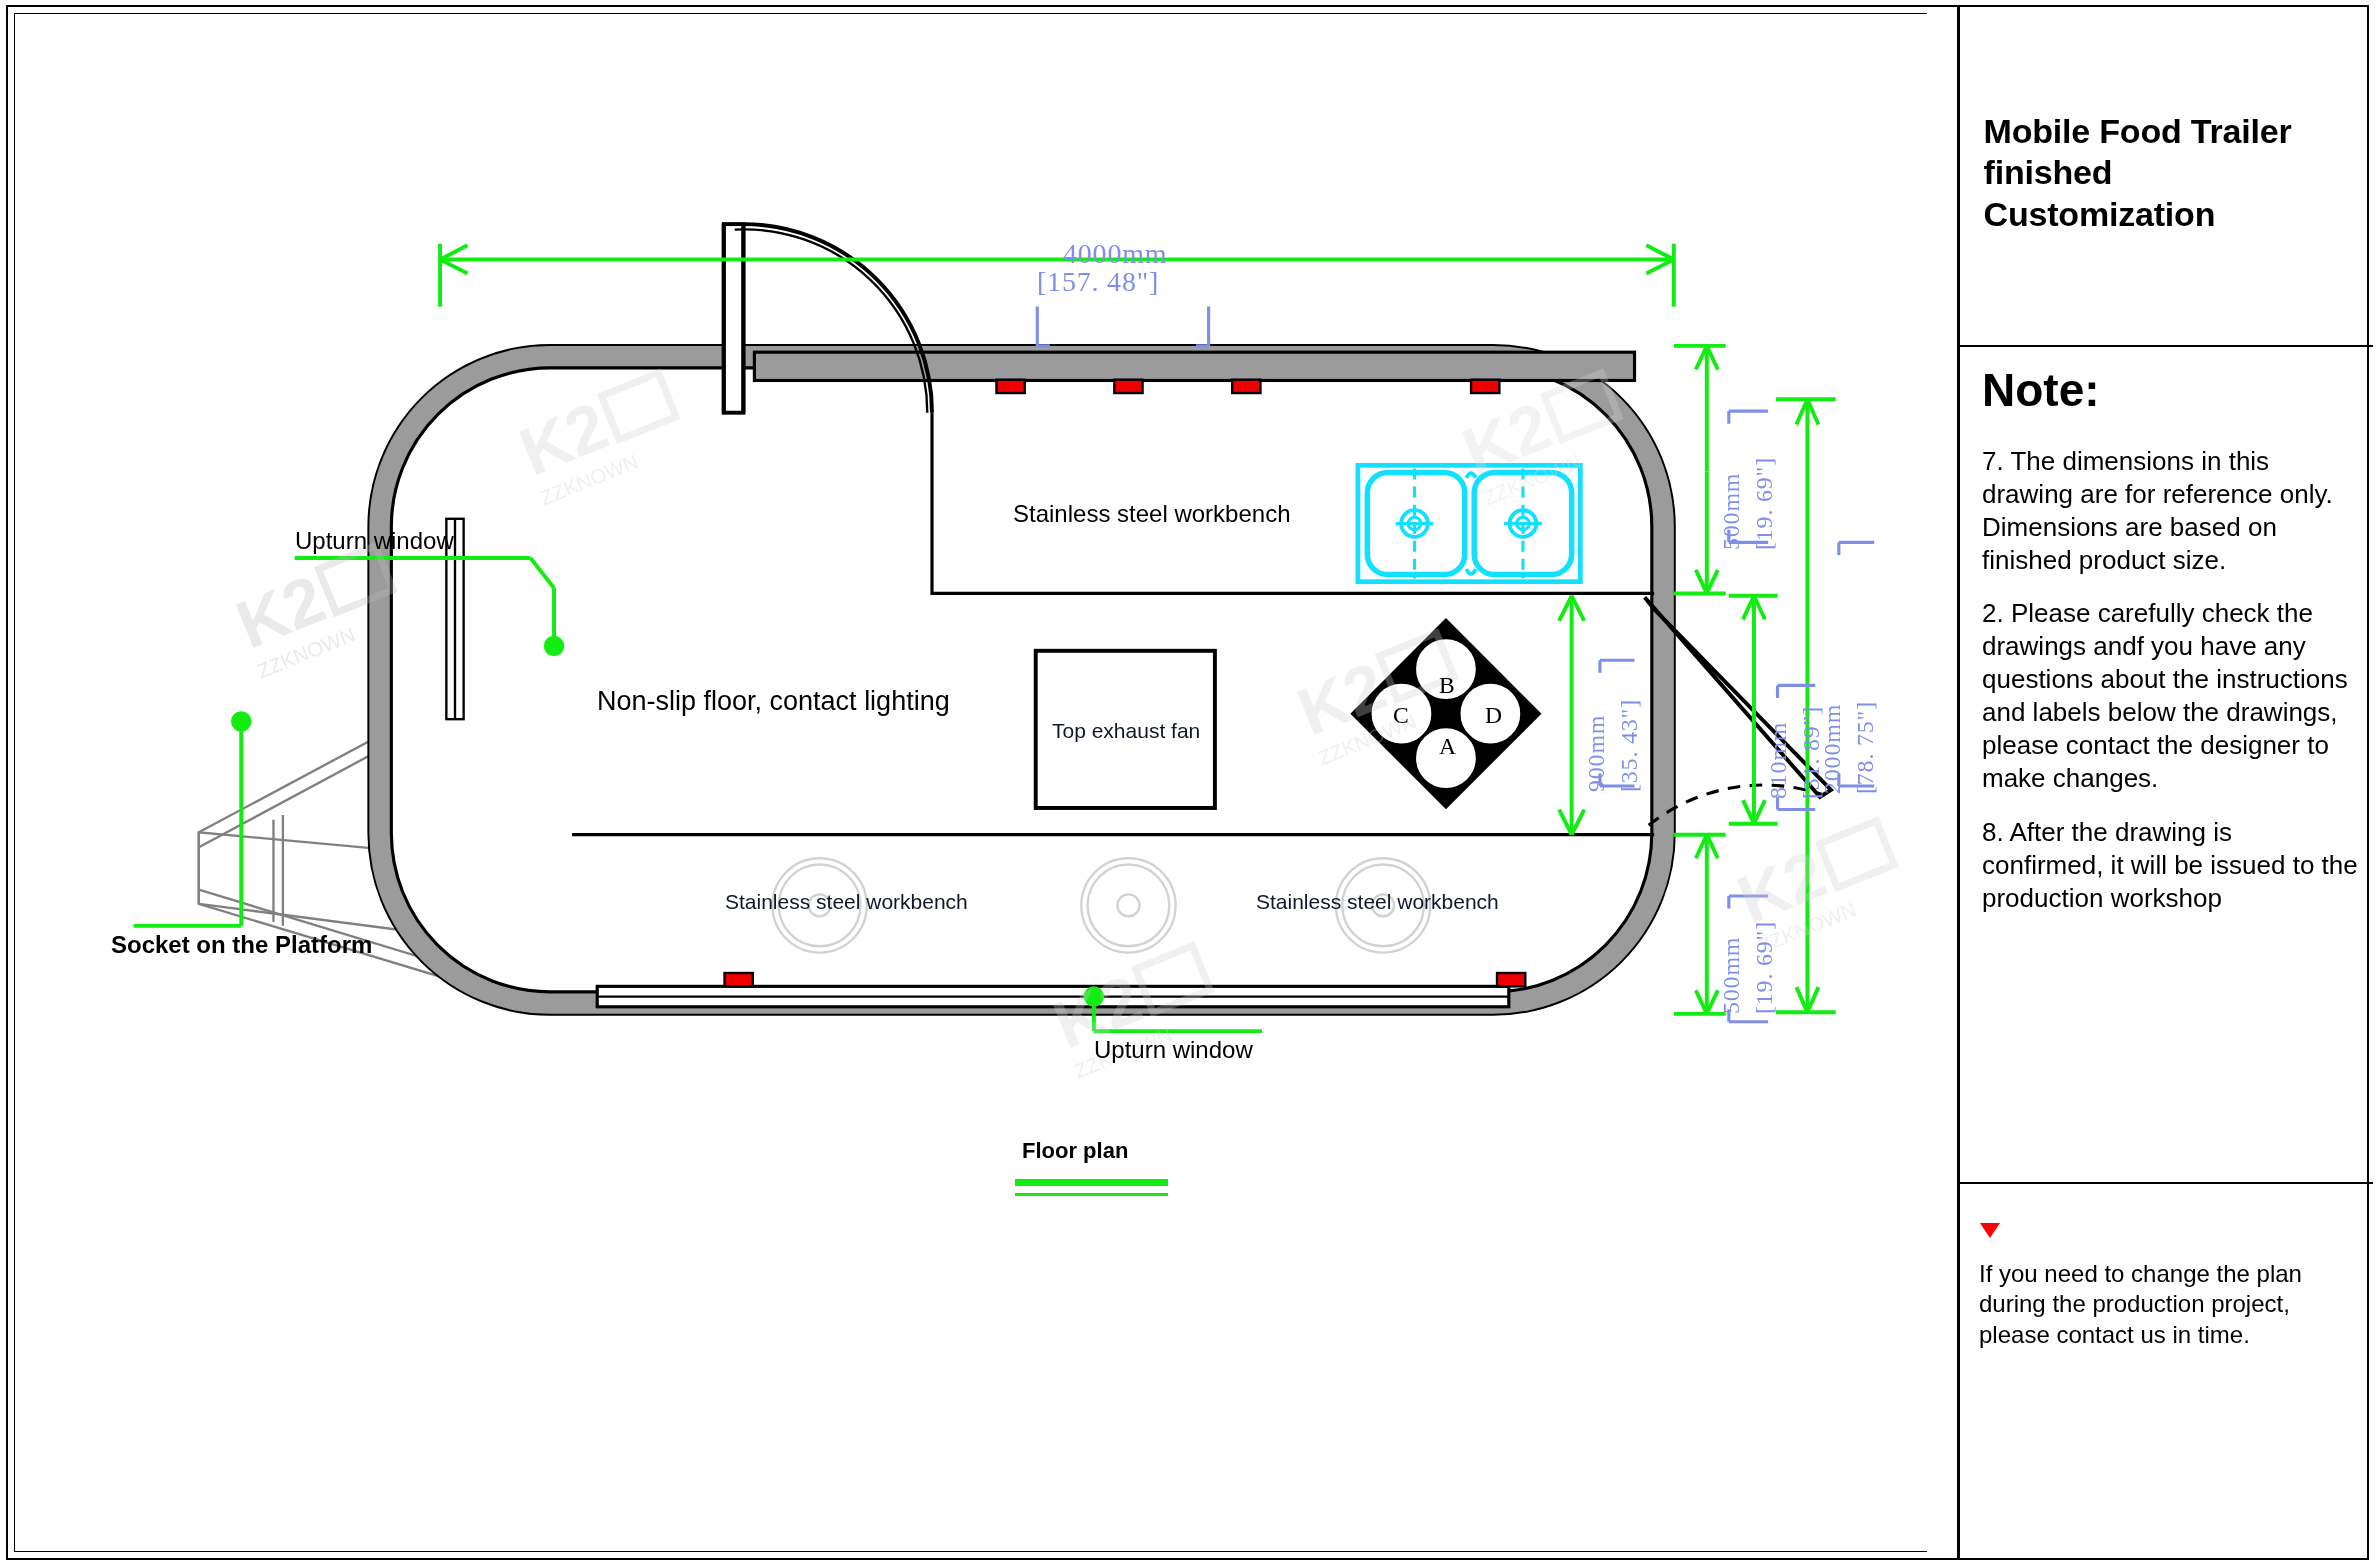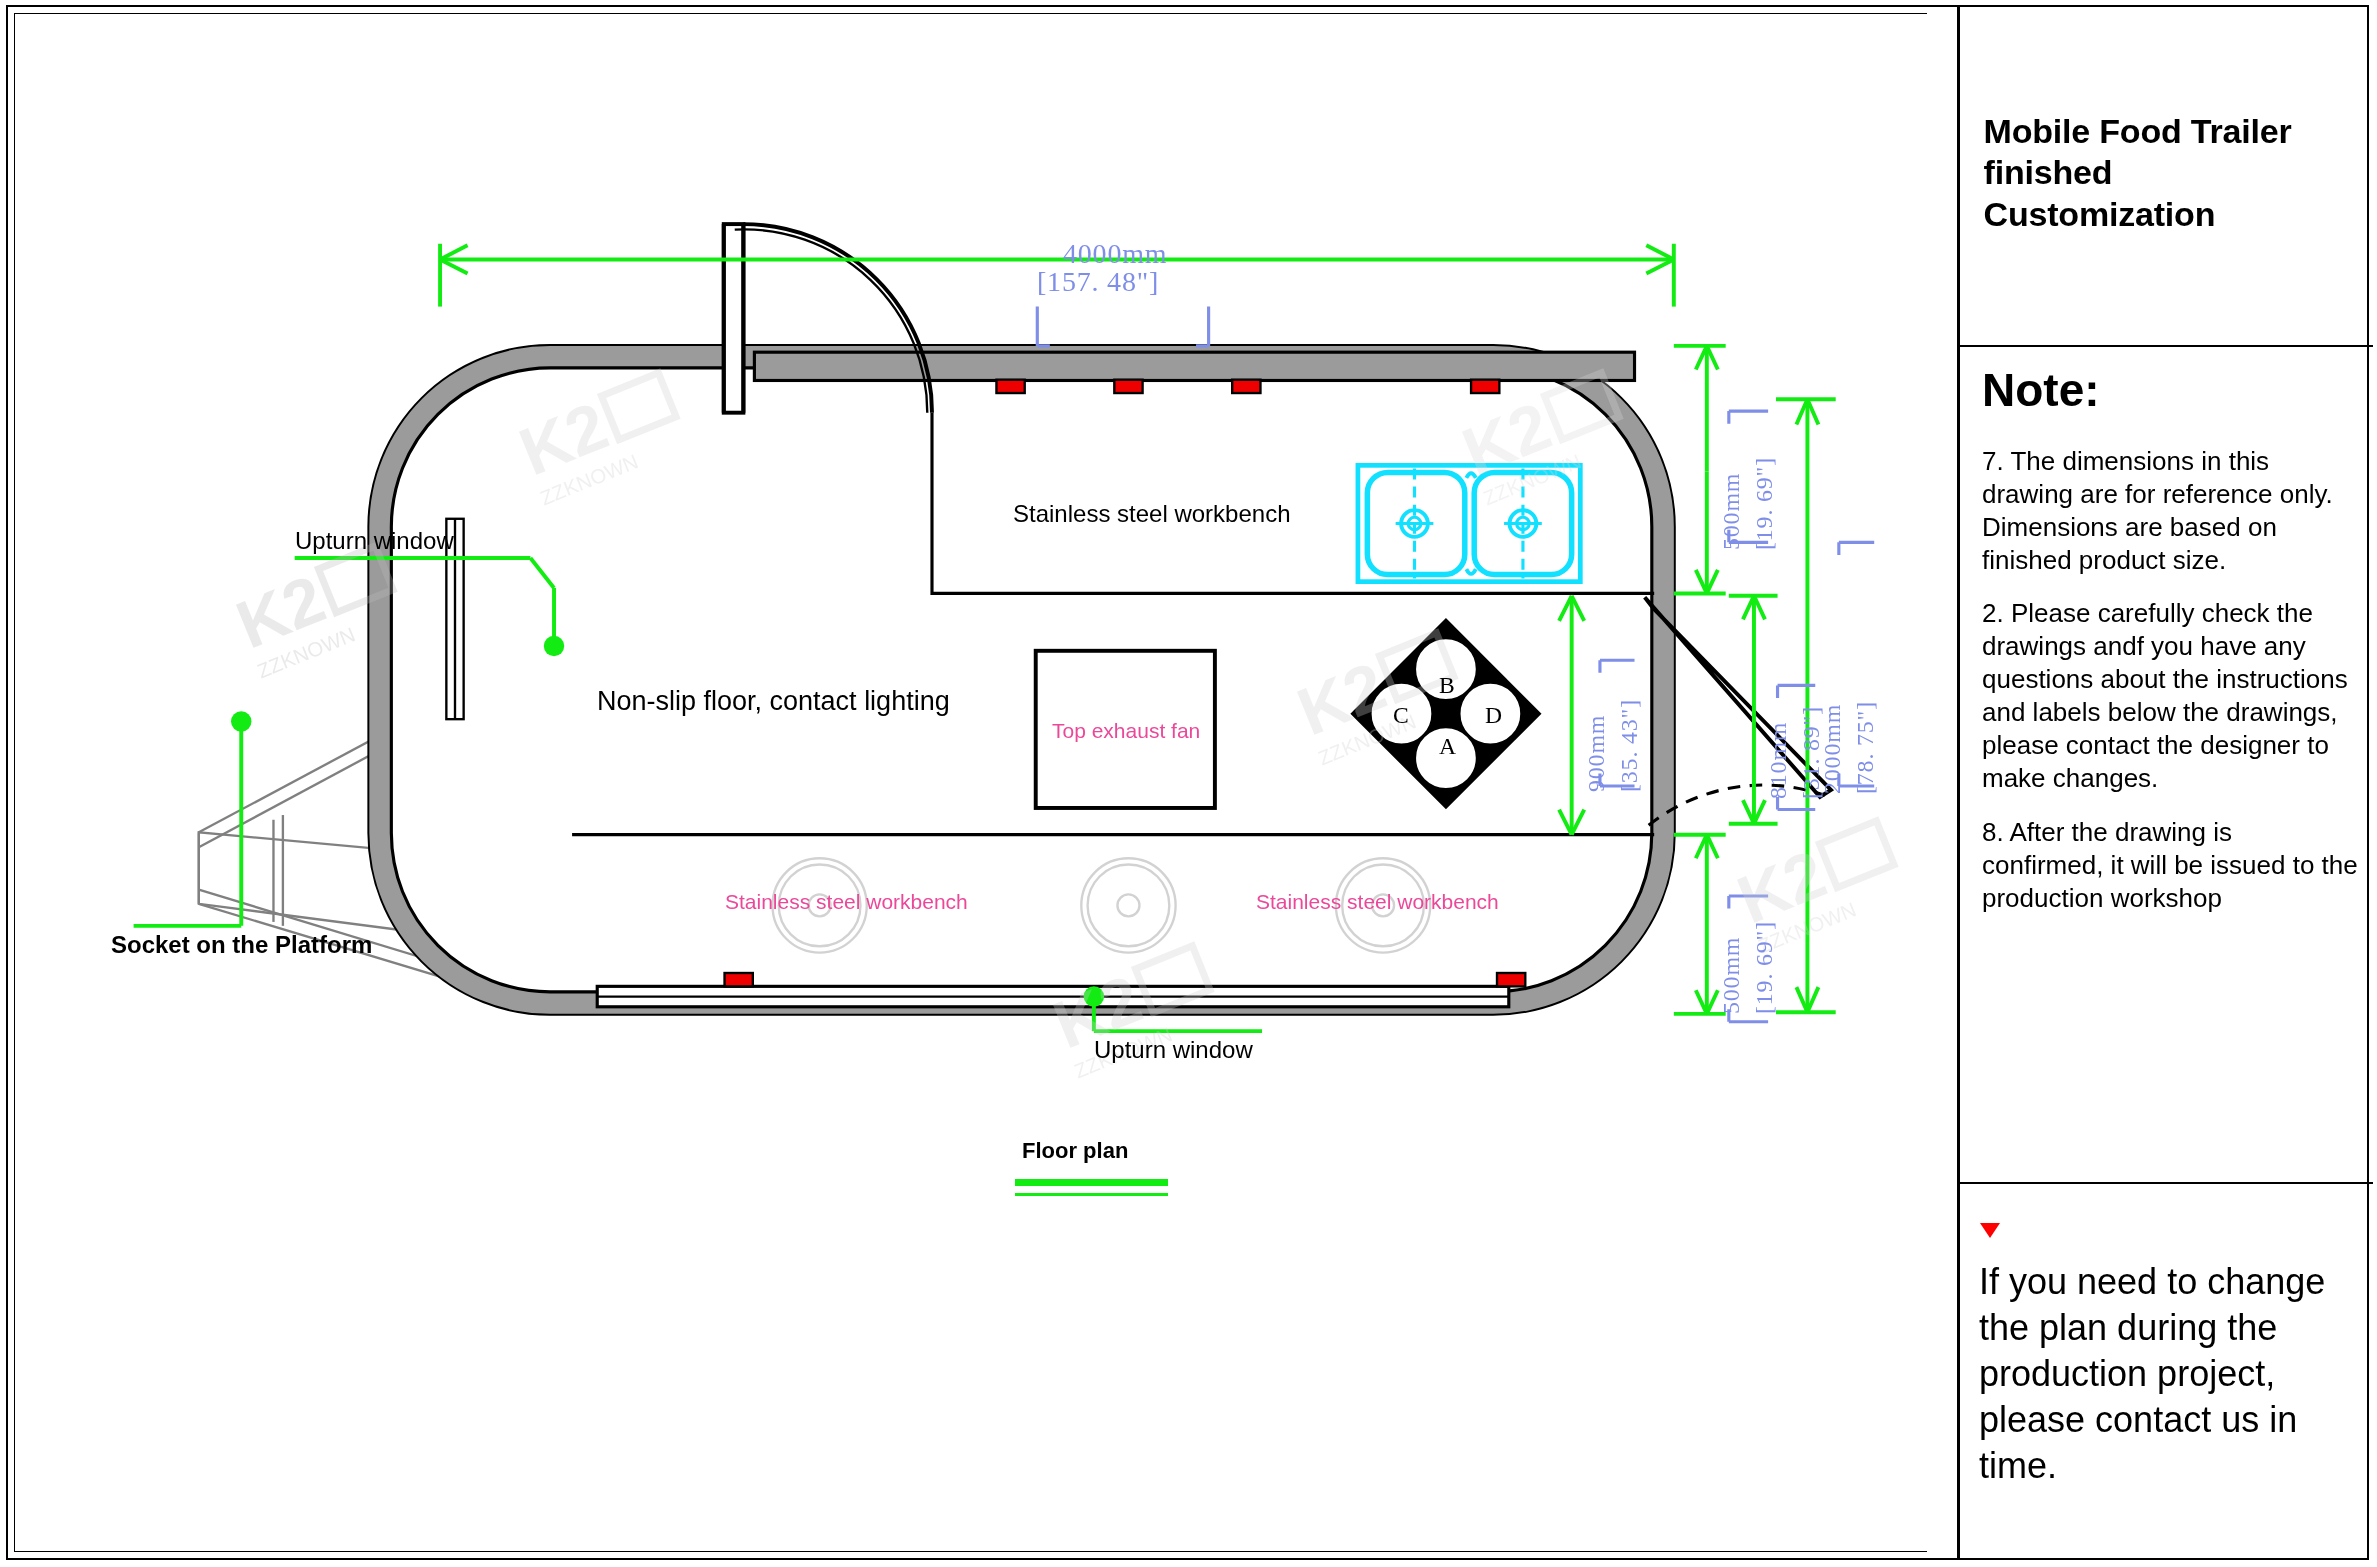--- a/index.html
+++ b/index.html
@@ -45,30 +45,30 @@
   .note-body p{margin:0 0 20.4px 0;}
   .note-body p:last-child{margin-bottom:0;}
 
   .foot-tri{
     position:absolute;left:20.4px;top:39px;
     width:0;height:0;border-left:10.2px solid transparent;border-right:10.2px solid transparent;
     border-top:15px solid #ff0000;
   }
   .foot-text{
     position:absolute;left:19px;top:75px;width:377px;
-    font-size:36px;line-height:1.28;
+    font-size:24px;line-height:1.28;
   }
 
   
   #draw{position:absolute;left:0;top:0;width:1941px;height:1568px;}
   #draw svg{position:absolute;left:0;top:0;}
 
   
   .lbl{position:absolute;font-size:24px;color:#000;white-space:nowrap;}
-  .lbl-sm{position:absolute;font-size:21px;color:#ec4899;white-space:nowrap;}
+  .lbl-sm{position:absolute;font-size:21px;color:#0f172a;white-space:nowrap;}
   .dim{position:absolute;color:#7f8fe8;white-space:nowrap;
        font-family:"Liberation Serif", serif;font-size:24px;letter-spacing:0.8px;}
   .dim-v{transform-origin:0 0;transform:rotate(-90deg);}
   .burner{position:absolute;font-family:"Liberation Serif",serif;font-size:23.6px;color:#000;}
 
   .floorplan-title{
     position:absolute;left:1022px;top:1138px;font-size:22px;font-weight:bold;
   }
   .fp-rule1{position:absolute;left:1015px;top:1179px;width:153px;height:7px;background:#12ec12;}
   .fp-rule2{position:absolute;left:1015px;top:1193px;width:153px;height:3.1px;background:#12ec12;}

